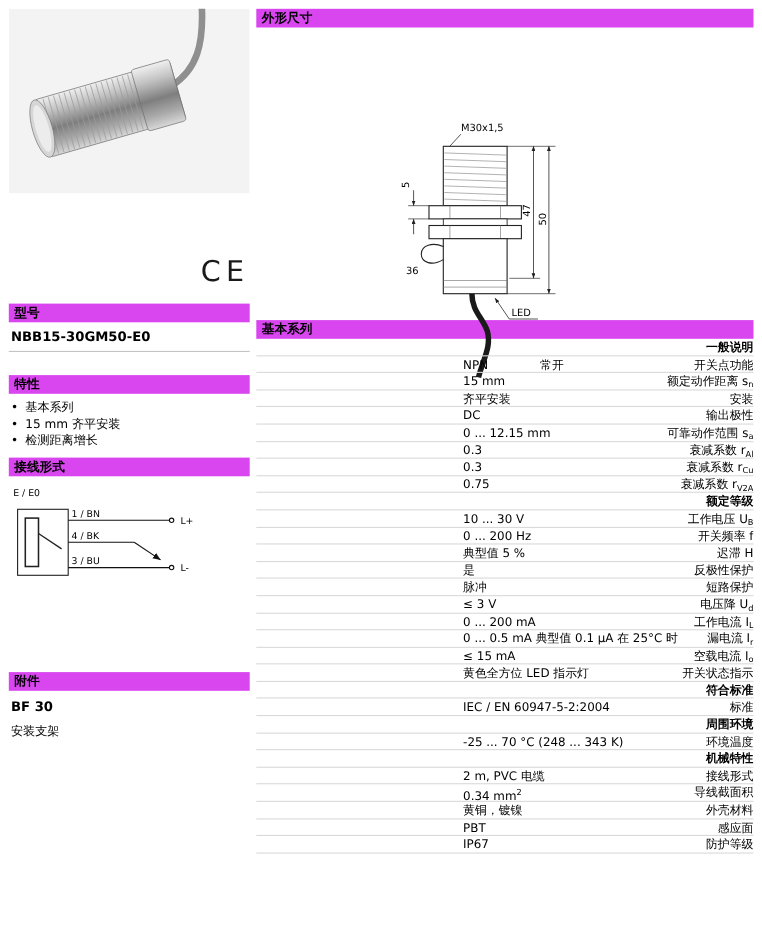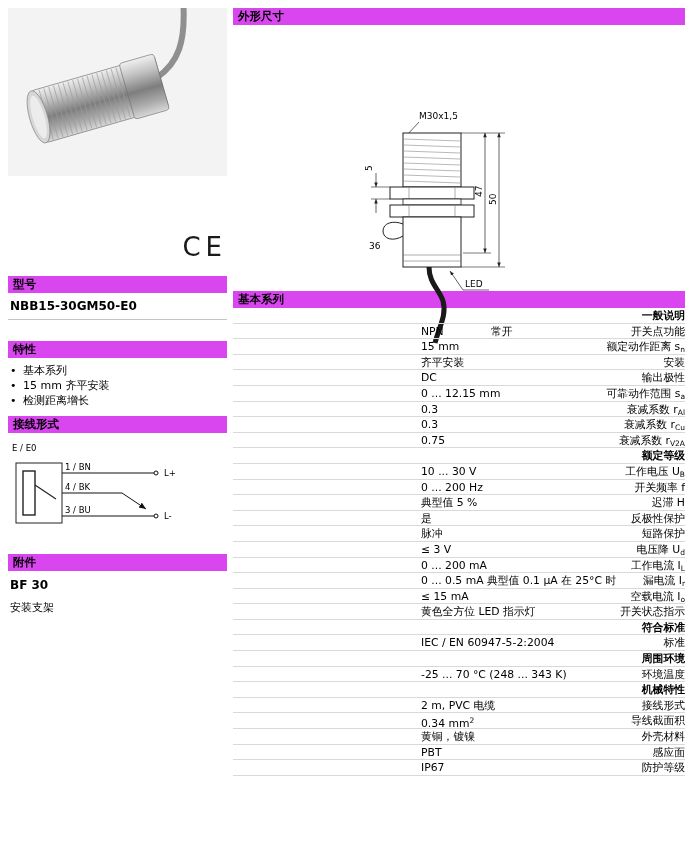--- a/index.html
+++ b/index.html
@@ -110,21 +110,21 @@
       <line x1="54" y1="54" x2="114" y2="54" stroke="#111" stroke-width="1"></line>
       <line x1="114" y1="54" x2="138" y2="70" stroke="#111" stroke-width="1" marker-end="url(#arr)"></line>
       <text x="57" y="51" class="small-label">4 / BK</text>
 
       <line x1="54" y1="77" x2="146" y2="77" stroke="#111" stroke-width="1"></line>
       <circle cx="148" cy="77" r="2" fill="none" stroke="#111" stroke-width="1"></circle>
       <text x="57" y="74" class="small-label">3 / BU</text>
       <text x="156" y="80" class="small-label">L-</text>
     </svg>
 
-    <div class="bar" style="">附件</div>
+    <div class="bar" style="margin-top:57px;">附件</div>
     <div class="acc-model">BF 30</div>
     <div class="acc-desc">安装支架</div>
   </div>
 
   <div class="right-col">
 
     <div class="bar">外形尺寸</div>
 
     <div class="drawing">
       <svg viewBox="0 0 452 352">

